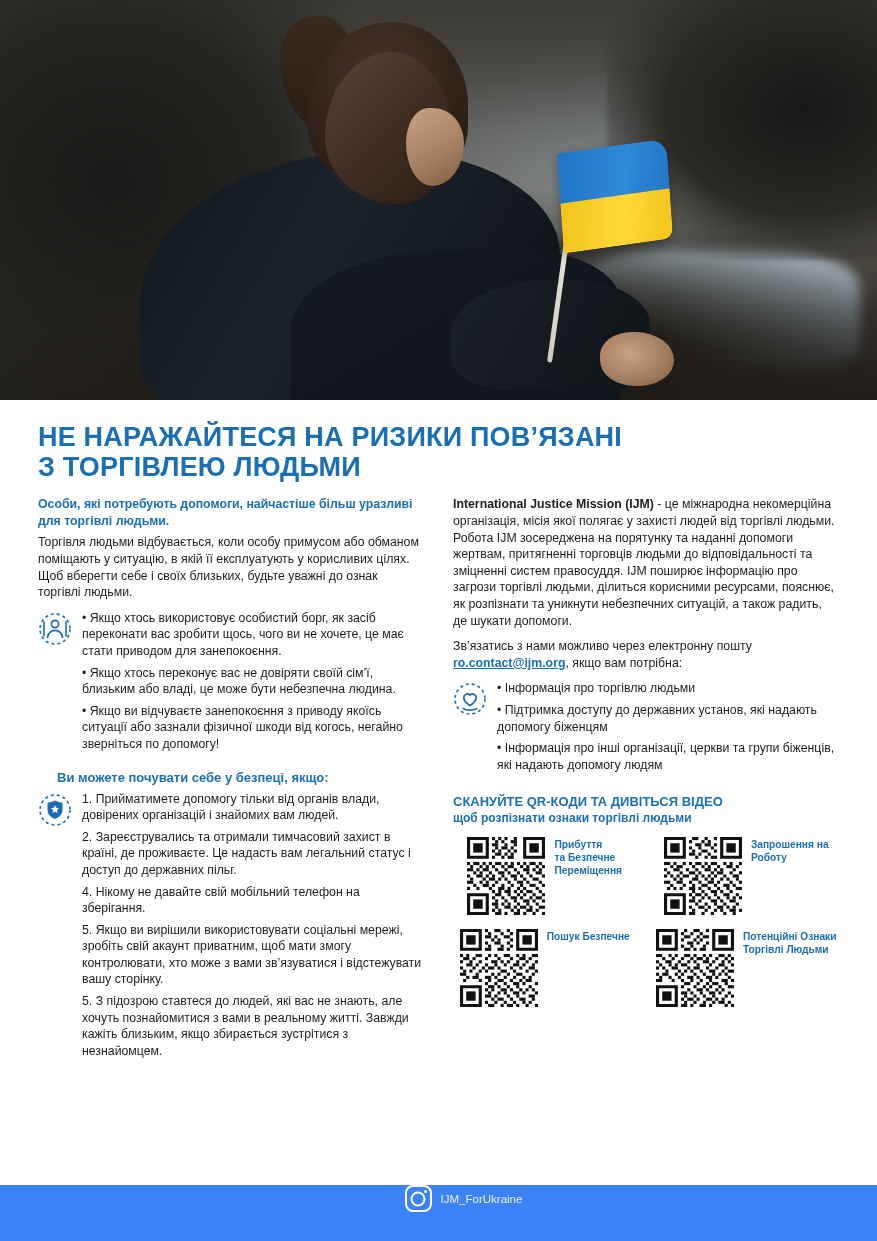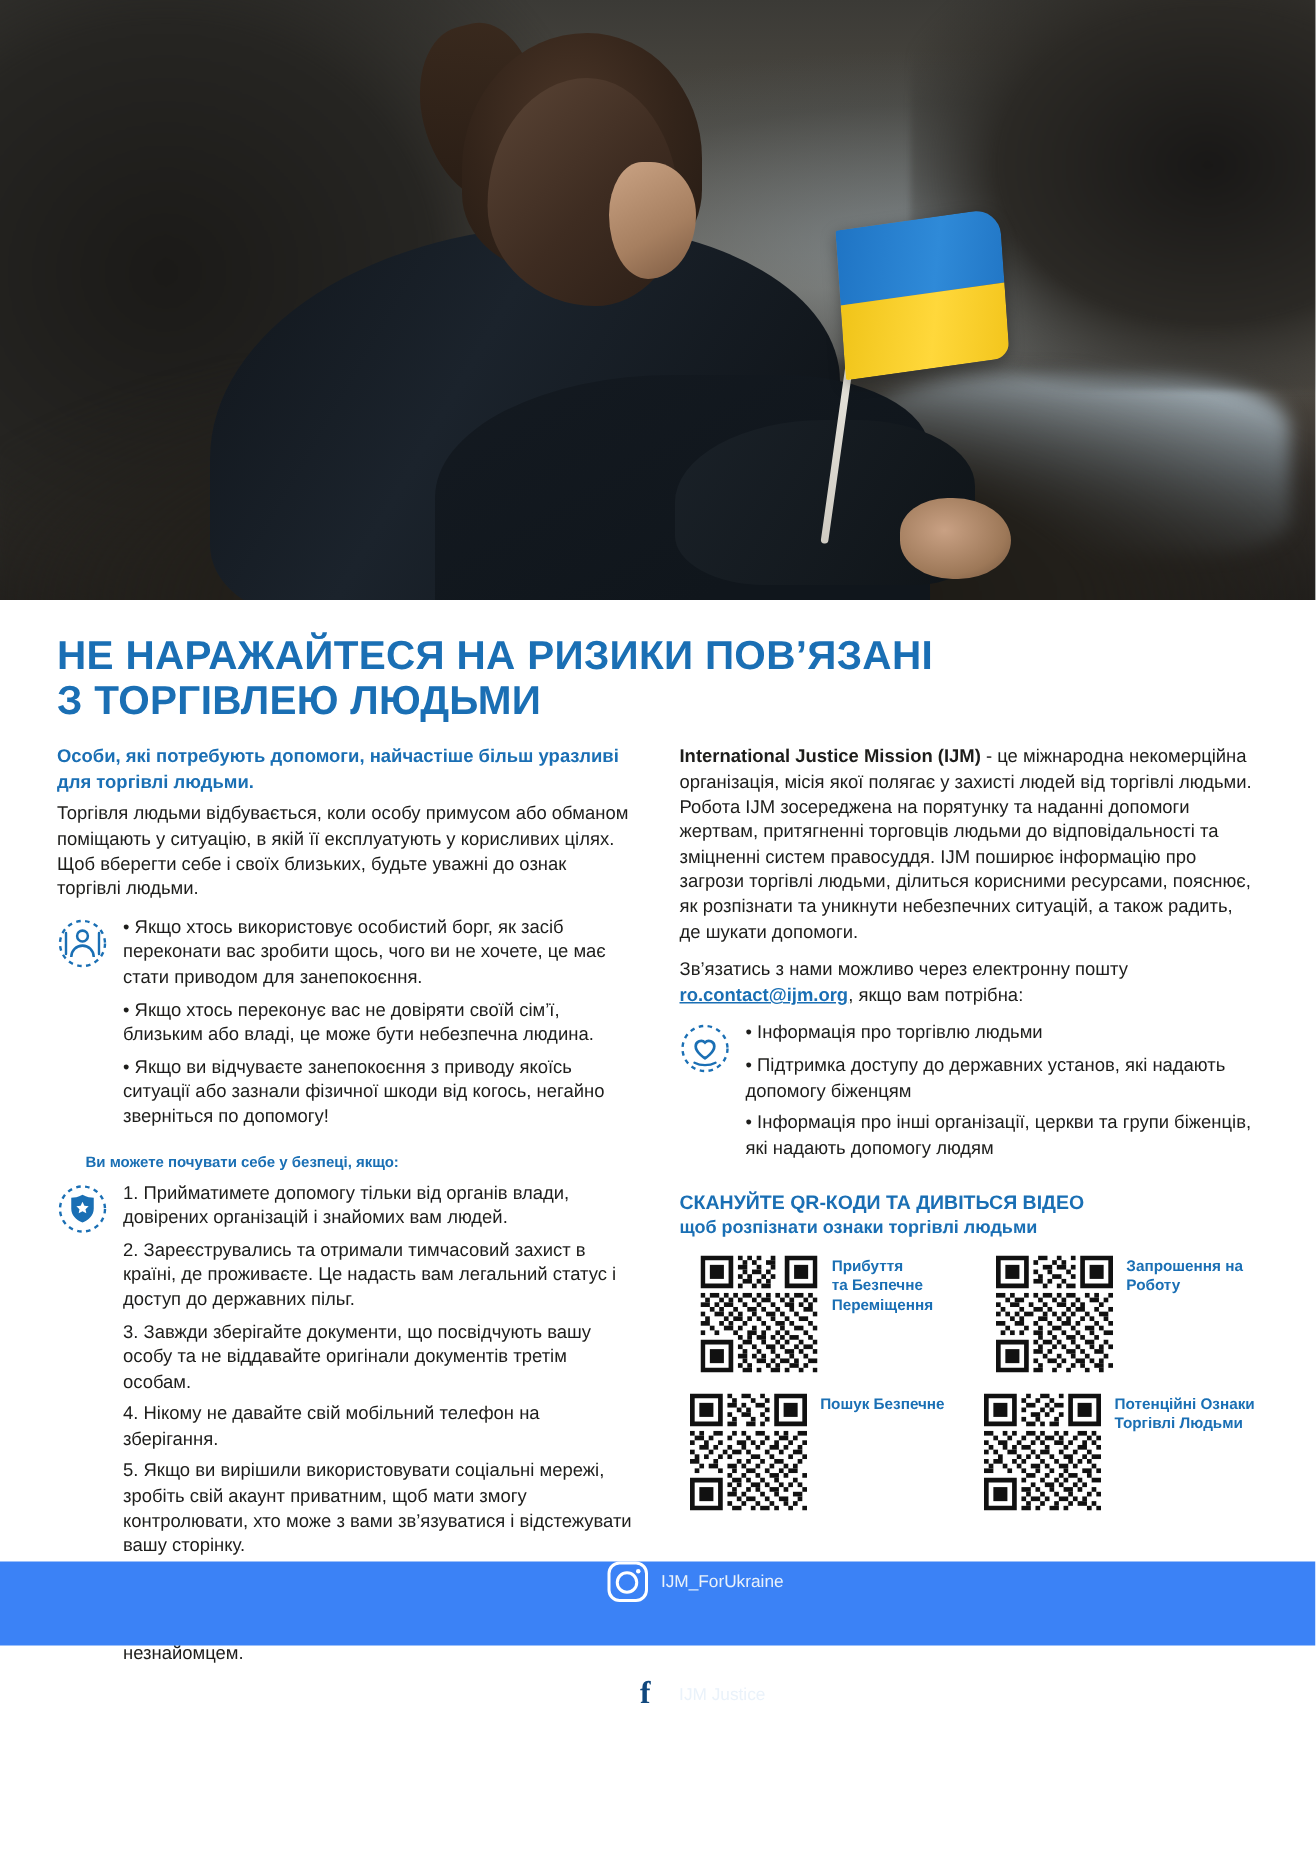--- a/index.html
+++ b/index.html
@@ -8,21 +8,21 @@
     width: 877px;
     height: 1241px;
     background: #ffffff;
     font-family: "Liberation Sans", sans-serif;
     color: #1d1d1b;
     overflow: hidden;
   }
   .page {
     position: relative;
     width: 877px;
-    height: 1097px;
+    height: 1241px;
     background: #fff;
   }
 
   
   .hero {
     position: relative;
     width: 877px;
     height: 400px;
     overflow: hidden;
     background: #2a2c2b;
@@ -183,21 +183,21 @@
     margin: 0 0 9px 0;
     color: #1d1d1b;
     text-align: left;
   }
   p.body b { font-weight: bold; }
   .link { color: #1a6fb4; font-weight: bold; }
 
   .sub-head {
     color: #1a6fb4;
     font-weight: bold;
-    font-size: 10px;
+    font-size: 13px;
     margin: 12px 0 6px 0;
     padding-left: 19px;
   }
 
   .icon-block {
     display: flex;
     gap: 10px;
     align-items: flex-start;
     margin-bottom: 8px;
   }
@@ -369,21 +369,20 @@
           <div class="icon-holder">
             <svg viewBox="0 0 34 34" width="34" height="34" aria-hidden="true">
               <circle cx="17" cy="17" r="15" fill="none" stroke="#1a6fb4" stroke-width="1.6" stroke-dasharray="3 3"></circle>
               <path d="M17 7.5c3 1.6 5.5 2 7.5 2v7.2c0 4.6-3.2 7.6-7.5 9.3-4.3-1.7-7.5-4.7-7.5-9.3V9.5c2 0 4.5-.4 7.5-2z" fill="#1a6fb4"></path>
               <path d="M17 12.2l1.25 2.6 2.85.35-2.1 1.95.55 2.8L17 18.5l-2.55 1.4.55-2.8-2.1-1.95 2.85-.35z" fill="#ffffff"></path>
             </svg>
           </div>
           <div class="list">
             <p>1. Прийматимете допомогу тільки від органів влади, довірених організацій і знайомих вам людей.</p>
             <p>2. Зареєструвались та отримали тимчасовий захист в країні, де проживаєте. Це надасть вам легальний статус і доступ до державних пільг.</p>
-            <p>3. Завжди зберігайте документи, що посвідчують вашу особу та не віддавайте оригінали документів третім особам.</p>
             <p>4. Нікому не давайте свій мобільний телефон на зберігання.</p>
             <p>5. Якщо ви вирішили використовувати соціальні мережі, зробіть свій акаунт приватним, щоб мати змогу контролювати, хто може з вами зв’язуватися і відстежувати вашу сторінку.</p>
             <p>5. З підозрою ставтеся до людей, які вас не знають, але хочуть познайомитися з вами в реальному житті. Завжди кажіть близьким, якщо збирається зустрітися з незнайомцем.</p>
           </div>
         </div>
       </div>
 
       <div class="col">
 
 

